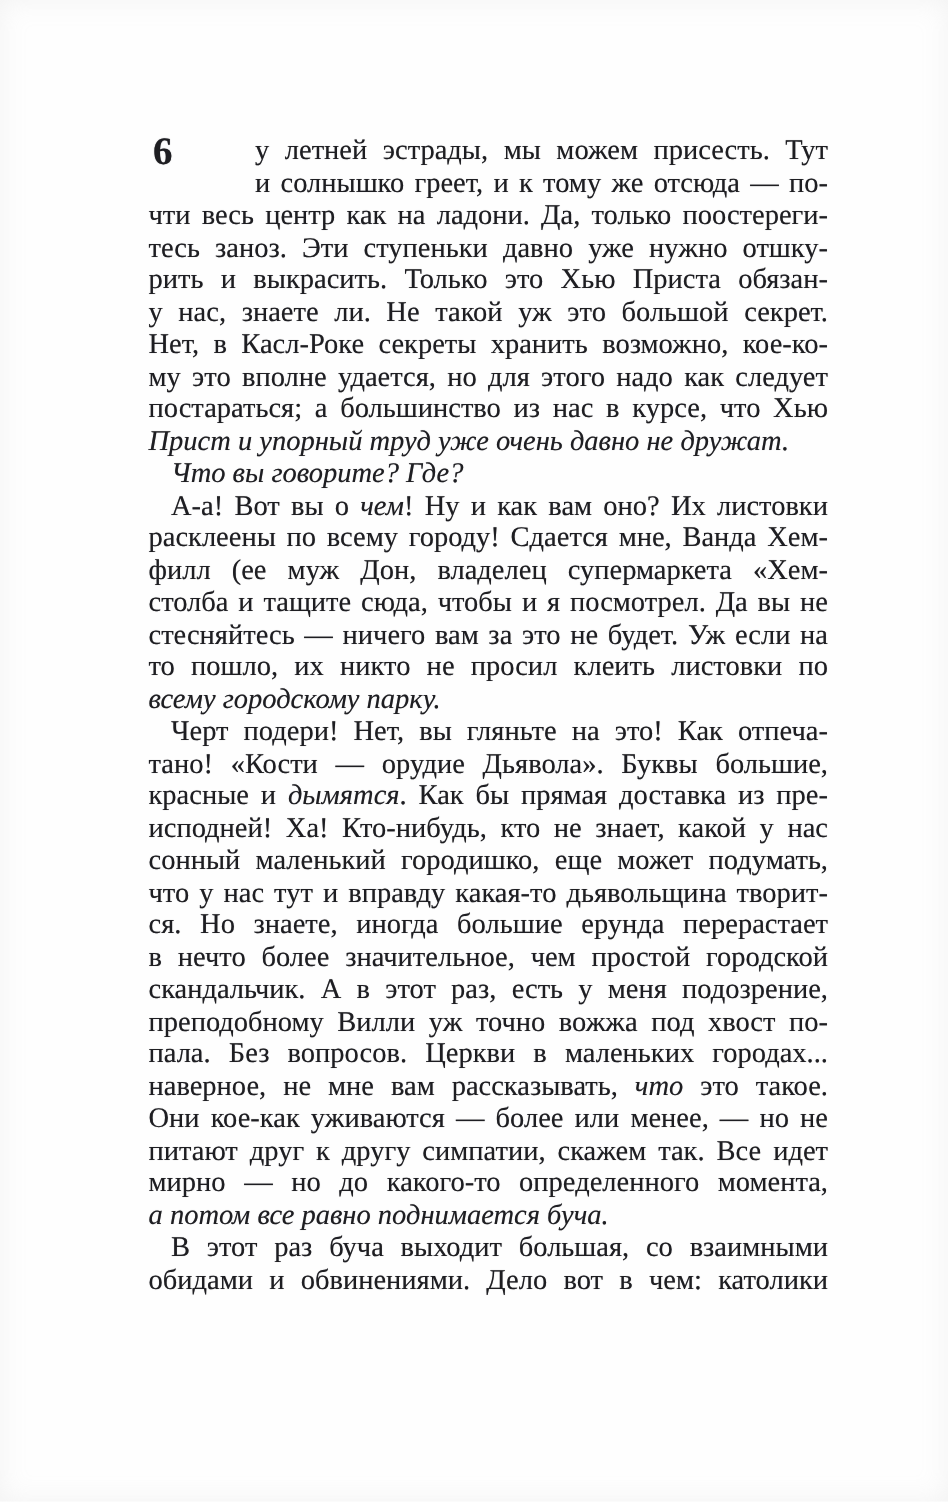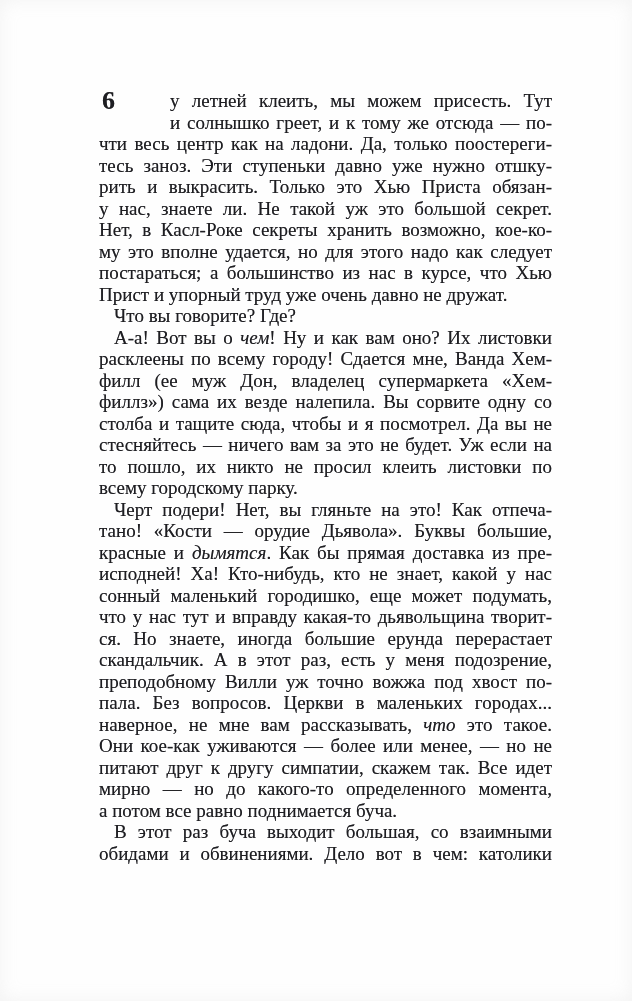--- a/index.html
+++ b/index.html
@@ -38,64 +38,64 @@
     line-height: 21.5px;
     padding-left: 3px;
     box-sizing: border-box;
     text-shadow: 0 0 0.6px rgba(20,20,25,0.6);
   }
   .para { margin: 0; padding: 0; }
   .line {
     text-align: justify;
     text-align-last: justify;
   }
-  .line.end { text-align-last: left; }
+  .line.end { text-align-last: left; font-style: italic; }
   .para.indent .line:first-child { text-indent: 15px; }
   i { font-style: italic; }
 </style>
 </head>
 <body>
 
 <div class="book-page">
   <div class="textblock">
     <div class="pagenum">6</div>
     <div id="page-text">
         <div class="para">
-          <div class="line">у летней клеить, мы можем присесть. Тут</div>
+          <div class="line">у летней эстрады, мы можем присесть. Тут</div>
           <div class="line">и солнышко греет, и к тому же отсюда — по-</div>
           <div class="line">чти весь центр как на ладони. Да, только поостереги-</div>
           <div class="line">тесь заноз. Эти ступеньки давно уже нужно отшку-</div>
           <div class="line">рить и выкрасить. Только это Хью Приста обязан-</div>
           <div class="line">у нас, знаете ли. Не такой уж это большой секрет.</div>
           <div class="line">Нет, в Касл-Роке секреты хранить возможно, кое-ко-</div>
           <div class="line">му это вполне удается, но для этого надо как следует</div>
           <div class="line">постараться; а большинство из нас в курсе, что Хью</div>
           <div class="line end">Прист и упорный труд уже очень давно не дружат.</div>
         </div>
         <div class="para indent">
           <div class="line end">Что вы говорите? Где?</div>
         </div>
         <div class="para indent">
           <div class="line">А-а! Вот вы о <i>чем</i>! Ну и как вам оно? Их листовки</div>
           <div class="line">расклеены по всему городу! Сдается мне, Ванда Хем-</div>
           <div class="line">филл (ее муж Дон, владелец супермаркета «Хем-</div>
-          <div class="line">филлз») сама их везде налепила. Вы сорвите одну со</div>
           <div class="line">столба и тащите сюда, чтобы и я посмотрел. Да вы не</div>
           <div class="line">стесняйтесь — ничего вам за это не будет. Уж если на</div>
           <div class="line">то пошло, их никто не просил клеить листовки по</div>
           <div class="line end">всему городскому парку.</div>
         </div>
         <div class="para indent">
           <div class="line">Черт подери! Нет, вы гляньте на это! Как отпеча-</div>
           <div class="line">тано! «Кости — орудие Дьявола». Буквы большие,</div>
           <div class="line">красные и <i>дымятся</i>. Как бы прямая доставка из пре-</div>
           <div class="line">исподней! Ха! Кто-нибудь, кто не знает, какой у нас</div>
           <div class="line">сонный маленький городишко, еще может подумать,</div>
           <div class="line">что у нас тут и вправду какая-то дьявольщина творит-</div>
           <div class="line">ся. Но знаете, иногда большие ерунда перерастает</div>
+          <div class="line">в нечто более значительное, чем простой городской</div>
           <div class="line">скандальчик. А в этот раз, есть у меня подозрение,</div>
           <div class="line">преподобному Вилли уж точно вожжа под хвост по-</div>
           <div class="line">пала. Без вопросов. Церкви в маленьких городах...</div>
           <div class="line">наверное, не мне вам рассказывать, <i>что</i> это такое.</div>
           <div class="line">Они кое-как уживаются — более или менее, — но не</div>
           <div class="line">питают друг к другу симпатии, скажем так. Все идет</div>
           <div class="line">мирно — но до какого-то определенного момента,</div>
           <div class="line end">а потом все равно поднимается буча.</div>
         </div>
         <div class="para indent">

